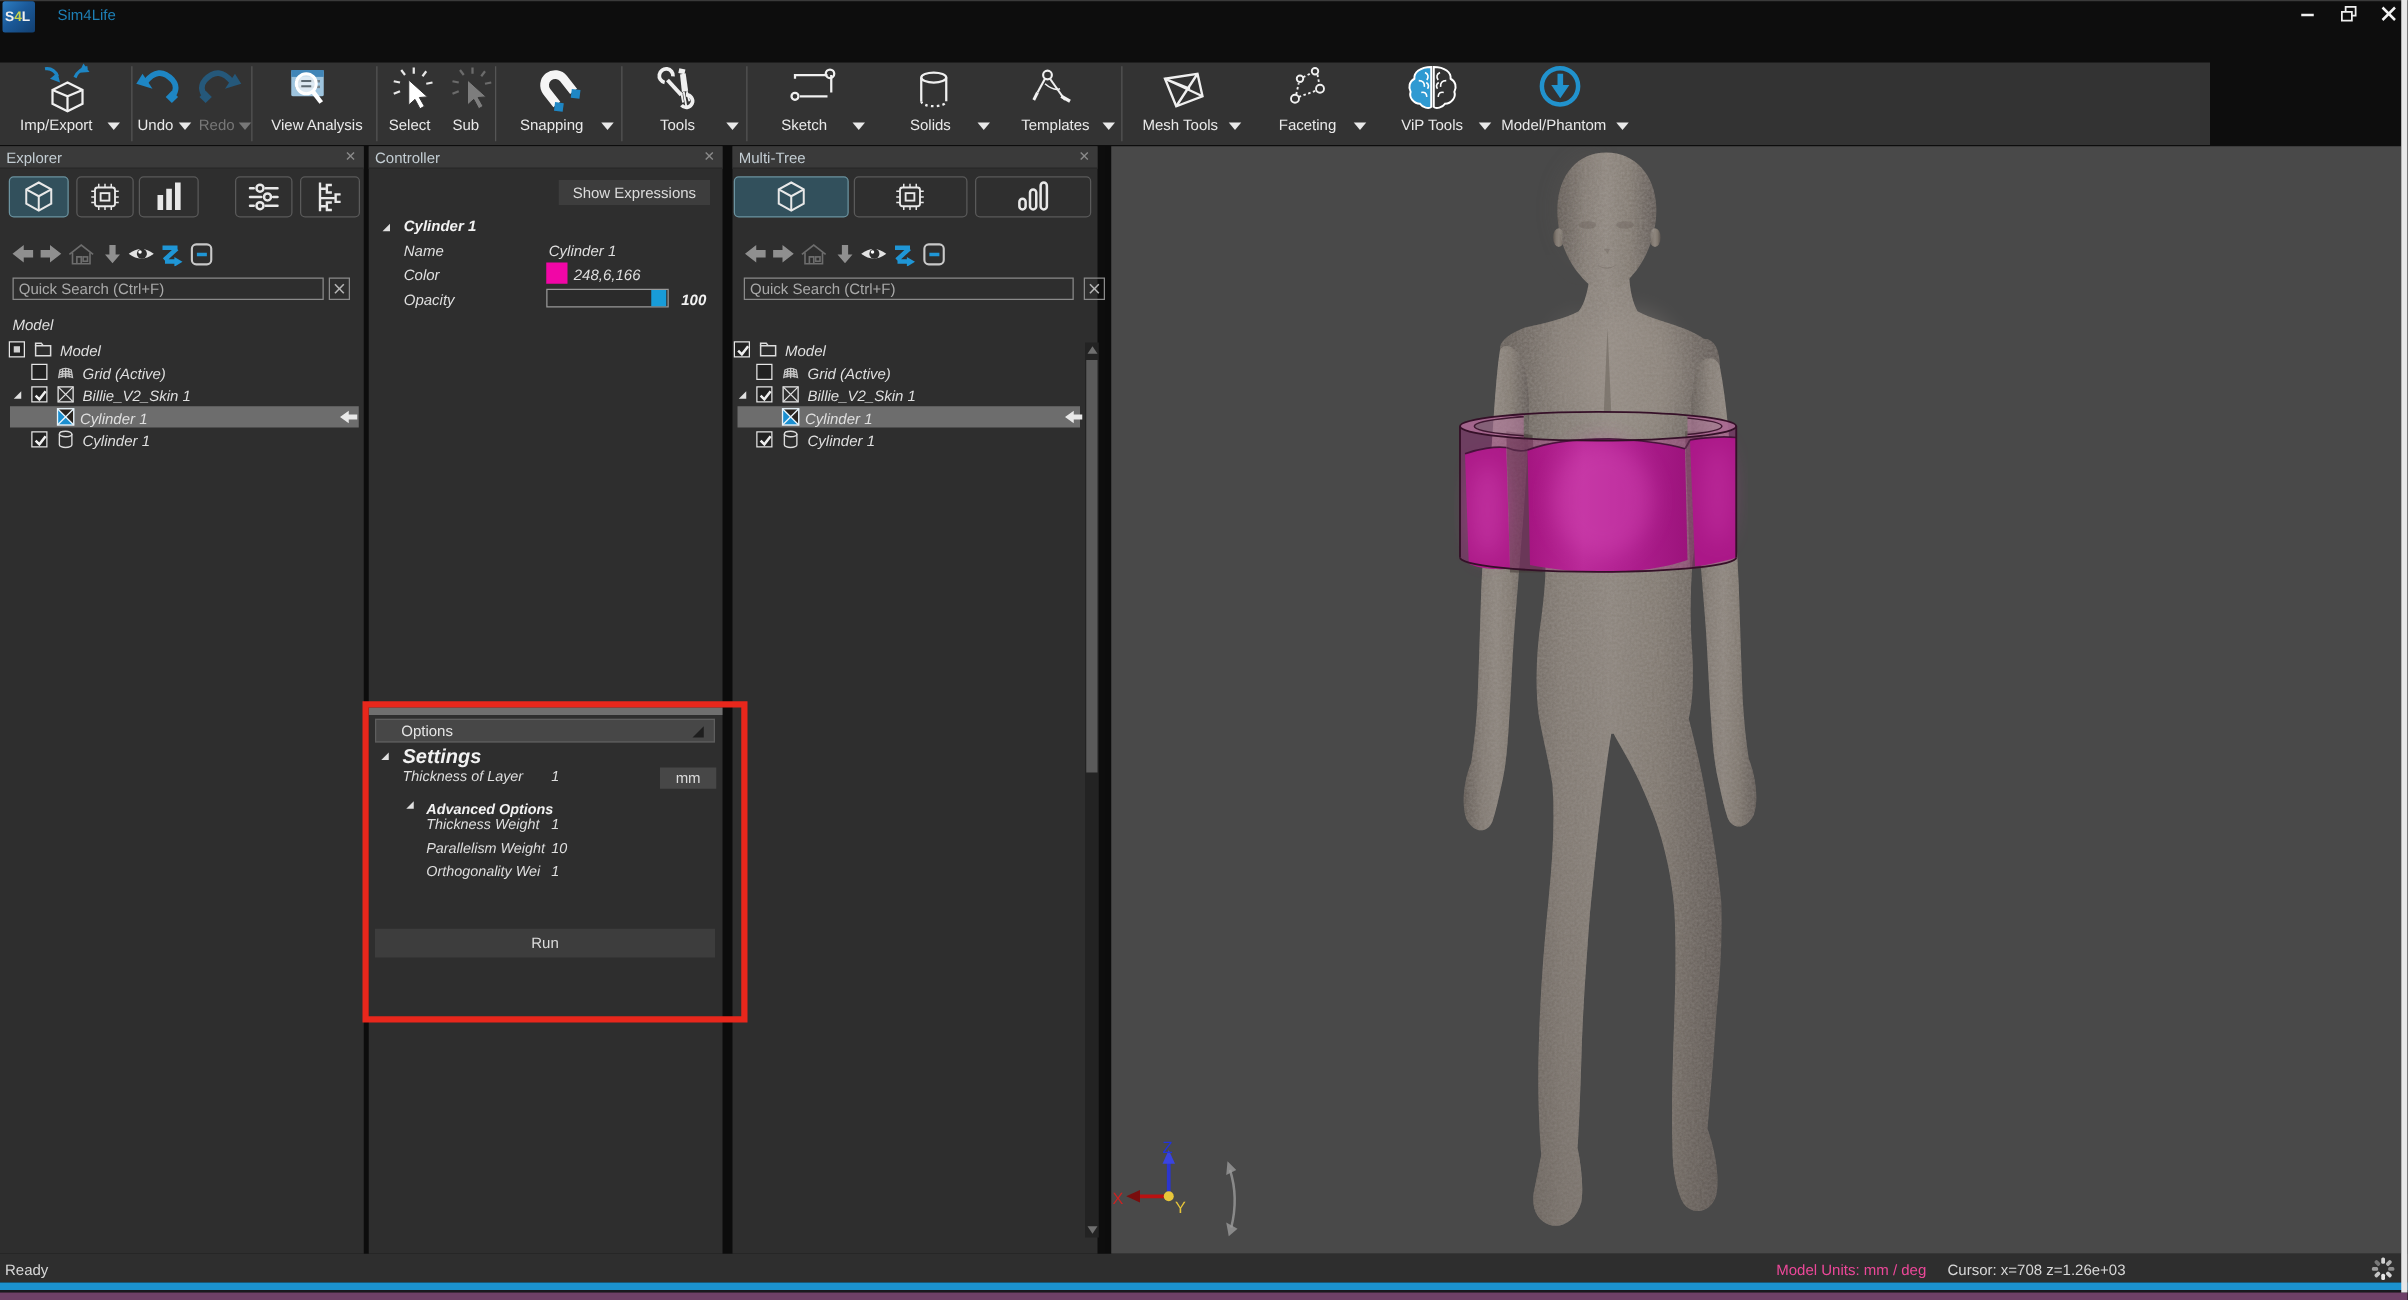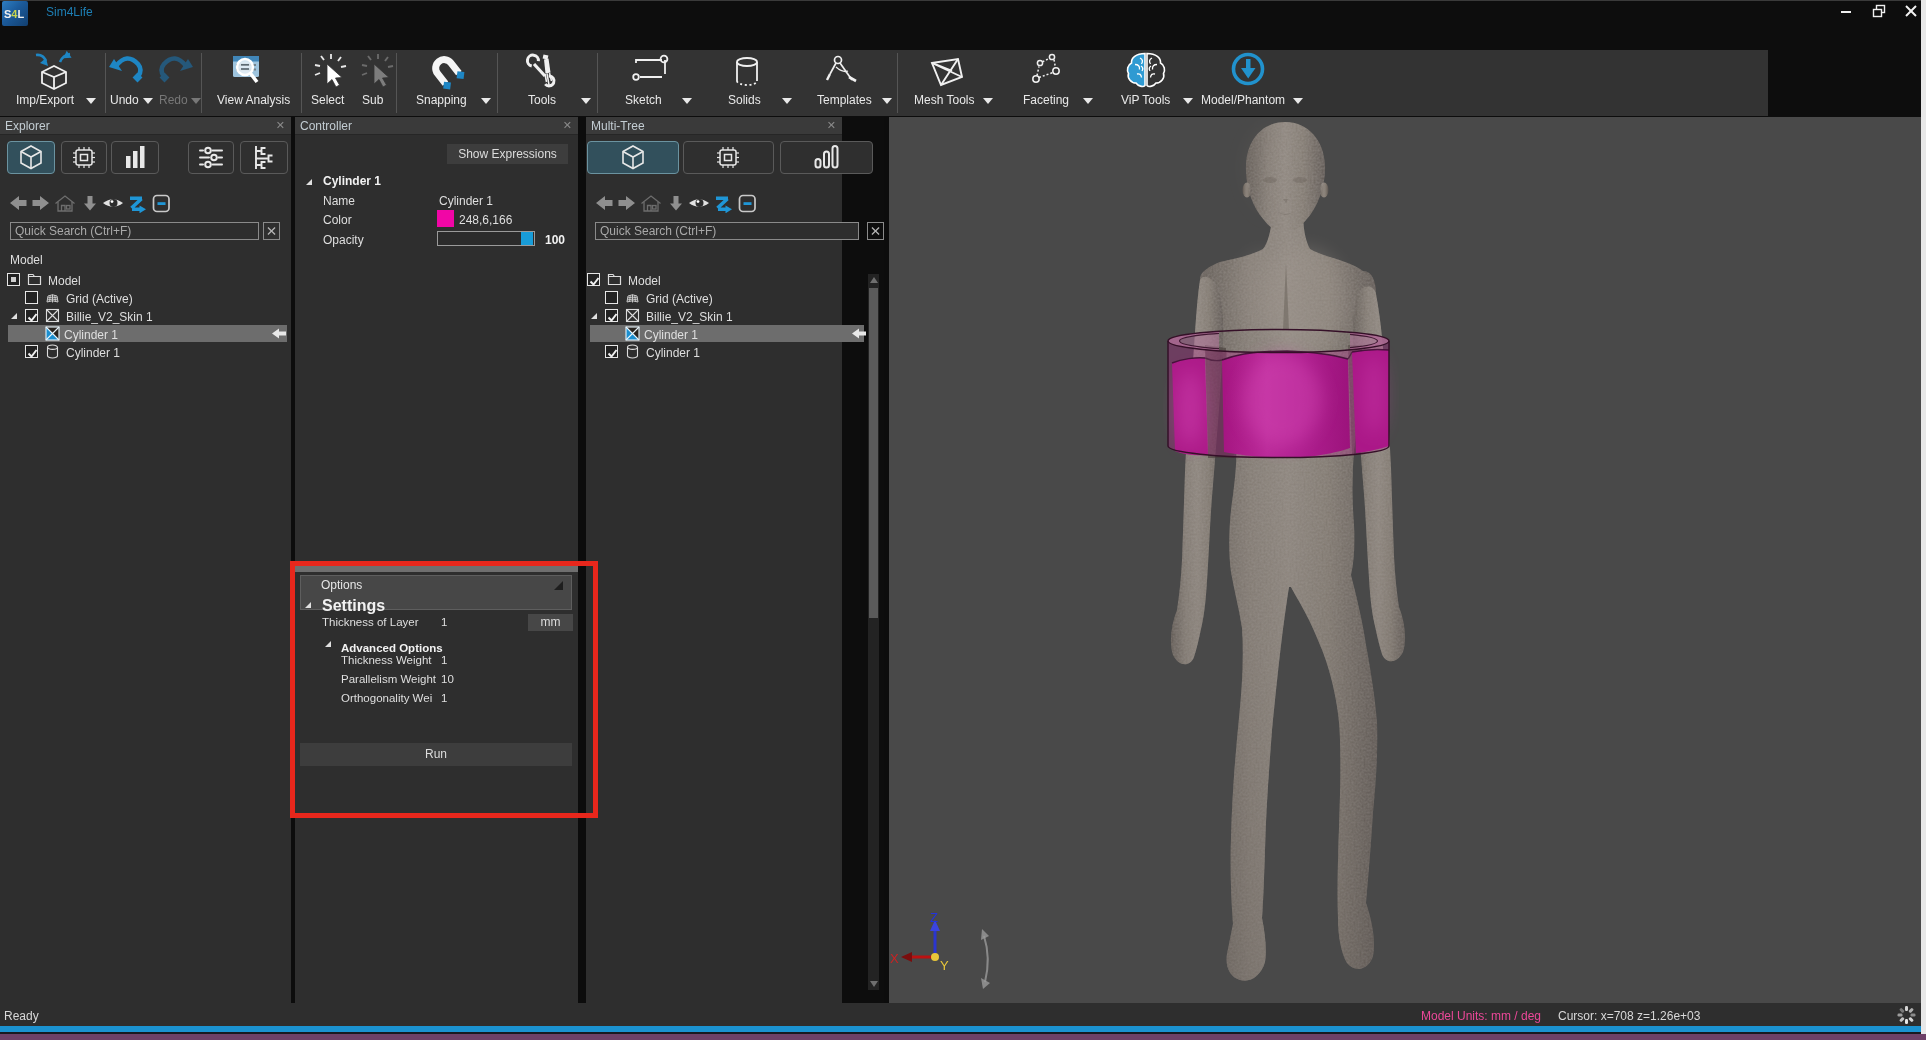--- a/index.html
+++ b/index.html
@@ -20,35 +20,35 @@
 
 #toolbar { left:0; top:50px; width:1768px; height:66px; background:#333333; }
 .tbsep { position:absolute; top:3px; width:1px; height:60px; background:#555; }
 .tblabel { position:absolute; top:43px; font-size:12px; color:#e9e9e9; white-space:nowrap; }
 .dd { position:absolute; top:48px; width:0; height:0; border-left:5px solid transparent;
   border-right:5px solid transparent; border-top:6px solid #e9e9e9; }
 
 .panel { background:#2e2e2e; top:117px; height:886px; }
 #explorer { left:0; width:291px; }
 #controller { left:295px; width:283px; }
-#multitree { left:586px; width:256px;padding-left:17px; }
+#multitree { left:586px; width:292px;padding-left:17px; }
 .pdiv { background:#0c0c0c; top:117px; height:886px; }
 .phead { position:absolute; left:0; top:0; right:0; height:18px; background:#3a3a3a;
   border-bottom:1px solid #262626; }
 .phead .t { position:absolute; left:5px; top:2px; font-size:12px; color:#c3cdd3; }
 .phead .x { position:absolute; right:6px; top:2px; font-size:11px; color:#8a8a8a; }
 .tabbtn { position:absolute; top:24px; height:33px; background:#2f2f2f;
   border:1px solid #5a5a5a; border-radius:4px; }
 .tabbtn.active { background:#32505c; border-color:#6b93a0; }
 
 .search { position:absolute; top:105px; height:18px; border:1px solid #8a8a8a;
   background:#2e2e2e; color:#a9a9a9; font-size:12px; padding:1px 4px; }
 .searchx { position:absolute; top:105px; width:17px; height:18px; border:1px solid #8a8a8a; }
 
-.treelbl { position:absolute; font-size:12px; color:#dfdfdf; white-space:nowrap; }
+.treelbl { position:absolute; font-size:12px; color:#dfdfdf; white-space:nowrap;font-style:italic; }
 .row-sel { position:absolute; background:#6d6d6d; height:17px; }
 .cb { position:absolute; width:13px; height:13px; border:1px solid #e6e6e6; background:#222; }
 .exp { position:absolute; width:0; height:0; border-bottom:6px solid #e0e0e0;
   border-left:6px solid transparent; }
 
 .btn { position:absolute; background:#3d3d3d; color:#dcdcdc; font-size:12px; text-align:center; }
 .bold { font-weight:bold; color:#f2f2f2; }
 
 #statusbar { left:0; top:1003px; width:1926px; height:23px; background:#2e2e2e; }
 #bluebar { left:0; top:1026px; width:1926px; height:6px; background:#1b92d0; }
@@ -437,21 +437,21 @@
     <div class="abs" style="left:142px;top:93px;width:17px;height:17px;background:#f106a6;"></div>
     <div class="treelbl" style="left:164px;top:96px">248,6,166</div>
     <div class="treelbl" style="left:28px;top:116px">Opacity</div>
     <div class="abs" style="left:142px;top:114px;width:98px;height:15px;border:1px solid #9a9a9a;background:#2b2b2b;">
       <div class="abs" style="right:1px;top:0px;width:12px;height:13px;background:#189cd8;"></div>
     </div>
     <div class="treelbl bold" style="left:250px;top:116px">100</div>
   </div>
 
   <div class="abs" style="left:295px;top:566px;width:283px;height:6px;background:#6f6f6f;"></div>
-  <div class="abs" style="left:300px;top:575px;width:272px;height:35px;background:#474747;border:1px solid #5e5e5e;">
+  <div class="abs" style="left:300px;top:575px;width:272px;height:19px;background:#474747;border:1px solid #5e5e5e;">
     <span style="position:absolute;left:20px;top:2px;font-size:12px;color:#e5e5e5;">Options</span>
     <div style="position:absolute;right:8px;top:5px;width:0;height:0;border-bottom:9px solid #1e1e1e;border-left:9px solid transparent;"></div>
   </div>
   <div class="exp" style="left:305px;top:602px"></div>
   <div class="treelbl bold" style="left:322px;top:597px;font-size:16px">Settings</div>
   <div class="treelbl" style="left:322px;top:616px;font-size:11.5px">Thickness of Layer</div>
   <div class="treelbl" style="left:441px;top:616px;font-size:11.5px">1</div>
   <div class="btn" style="left:528px;top:614px;width:45px;height:17px;line-height:17px;background:#474747;">mm</div>
   <div class="exp" style="left:325px;top:641px"></div>
   <div class="treelbl bold" style="left:341px;top:642px;font-size:11.5px">Advanced Options</div>

